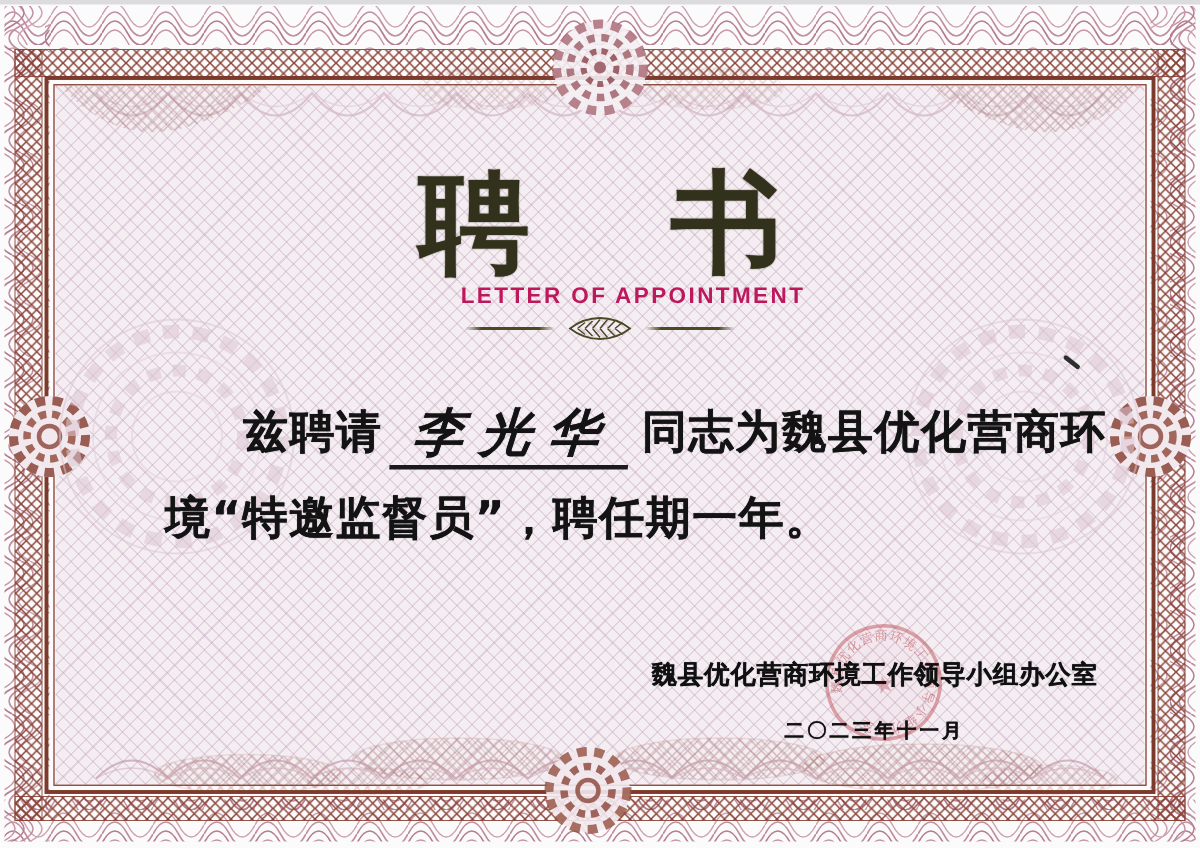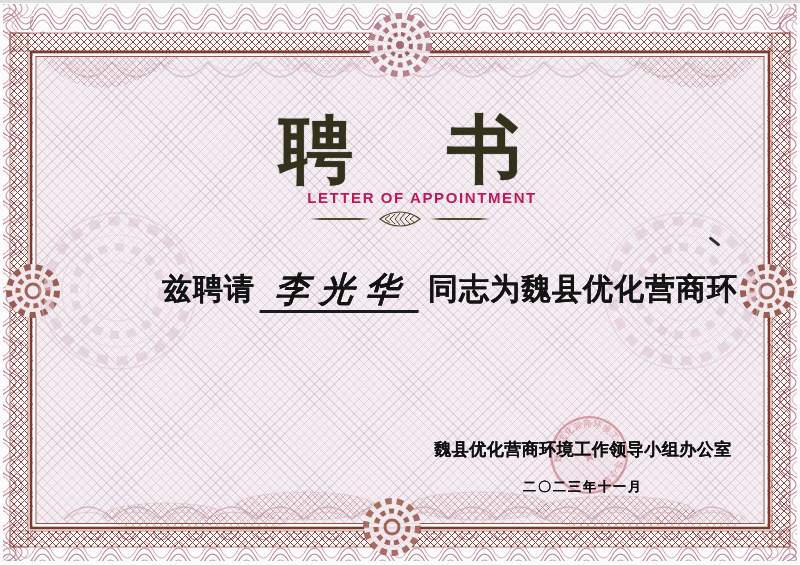--- a/index.html
+++ b/index.html
@@ -184,20 +184,21 @@
       <path d="M2,9 Q11,2 22,2 Q33,2 42,9 Q33,16 22,16 Q11,16 2,9 Z" fill="none" stroke="#4a4926" stroke-width="1.2"></path>
       <path d="M7,9 l5,-4 M7,9 l5,4 M12,9 l5,-5 M12,9 l5,5 M17,9 l5,-6 M17,9 l5,6 M22,9 l5,-6 M22,9 l5,6 M27,9 l5,-5 M27,9 l5,5 M32,9 l5,-4 M32,9 l5,4" stroke="#4a4926" stroke-width="1" fill="none"></path>
     </svg>
     <span class="dline"></span>
   </div>
 
   <div class="body-text">
     <div class="bline1">
       <span>兹聘请</span><span class="name">李光华</span><span>同志为魏县优化营商环</span>
     </div>
+    <div class="bline2">境“特邀监督员”，聘任期一年。</div>
   </div>
 
   <div class="seal">
     <svg viewBox="0 0 100 100" width="84" height="84" aria-hidden="true">
       <defs>
         <path id="sealArc" d="M50,50 m-34,0 a34,34 0 1,1 68,0 a34,34 0 1,1 -68,0"></path>
       </defs>
       <circle cx="50" cy="50" r="45" fill="rgba(205,95,105,0.06)" stroke="rgba(192,80,90,0.55)" stroke-width="2.8"></circle>
       <text x="50" y="58" text-anchor="middle" font-size="19" fill="rgba(192,80,90,0.45)">★</text>
       <text font-size="10" fill="rgba(192,80,90,0.6)" letter-spacing="1">

